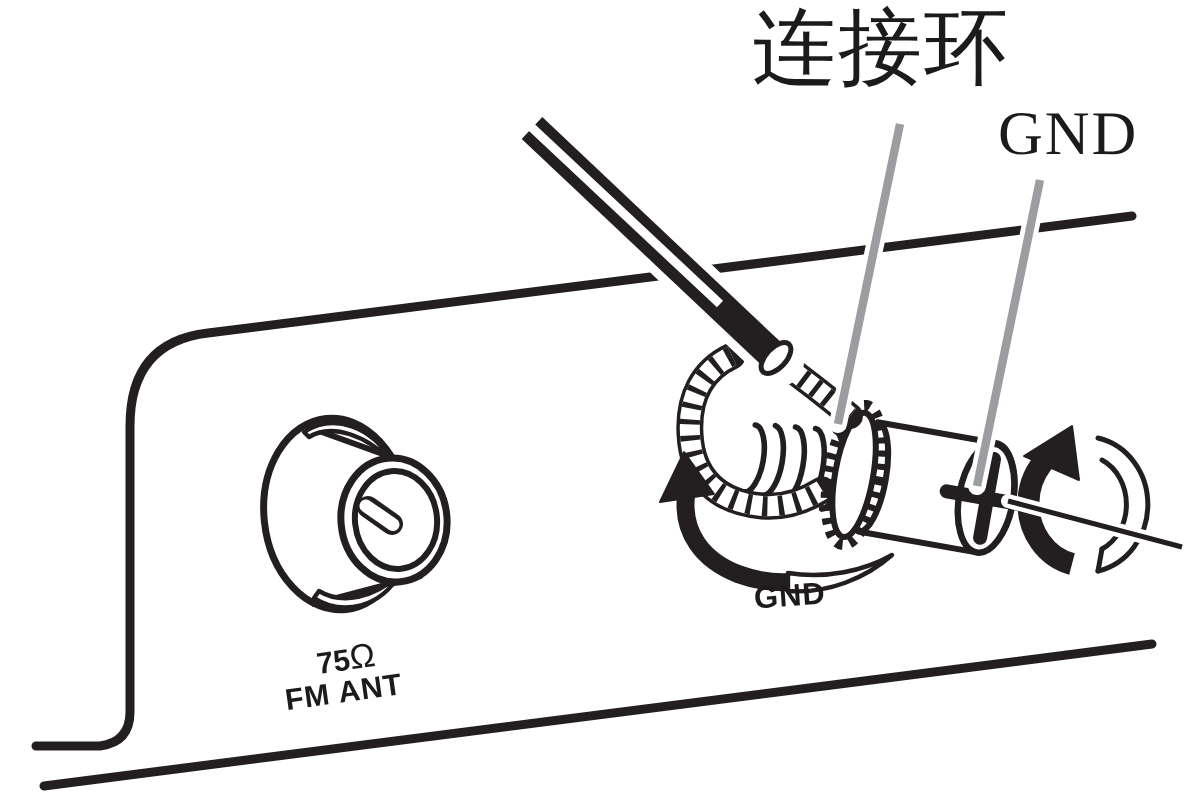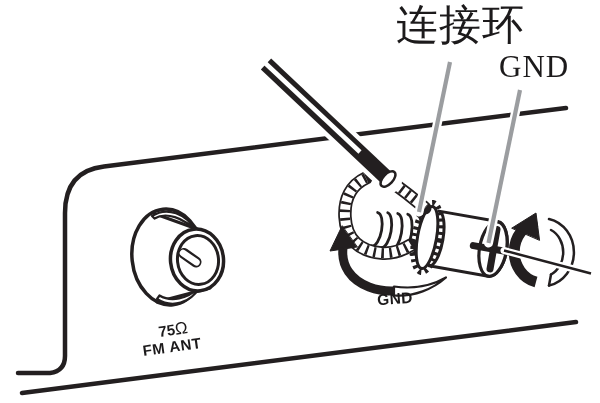--- a/index.html
+++ b/index.html
@@ -5,21 +5,21 @@
   html,body{margin:0;padding:0;}
   body{
     width:600px;height:403px;position:relative;overflow:hidden;
     background:#ffffff;
     font-family:"Liberation Sans", sans-serif;
   }
   .stage{position:absolute;left:0;top:0;width:600px;height:403px;}
   svg{position:absolute;left:0;top:0;}
   .lbl{position:absolute;color:#1c1a1b;white-space:nowrap;}
   .lbl-ring{
-    left:396px;top:2px;font-size:42px;line-height:1.1;
+    left:376px;top:2px;font-size:42px;line-height:1.1;
     font-family:Liberation Serif, serif;letter-spacing:1px;
   }
   .lbl-gnd-top{
     left:499px;top:51px;font-size:31px;line-height:1.05;
     font-family:"Liberation Serif", serif;letter-spacing:1px;
   }
   .lbl-gnd-small{
     left:362px;top:290px;width:66px;text-align:center;
     font-size:15.5px;font-weight:bold;letter-spacing:0.5px;
     transform:rotate(-4deg);

